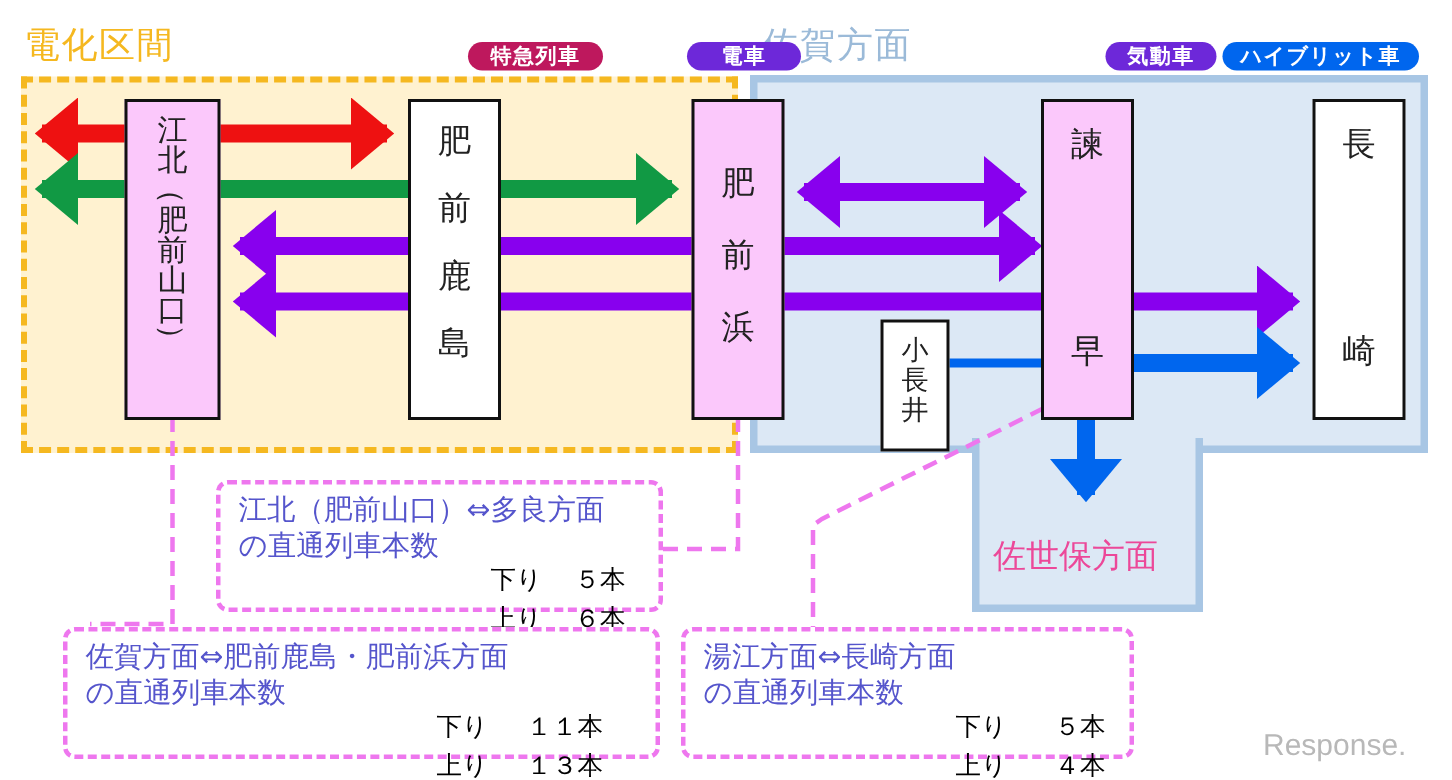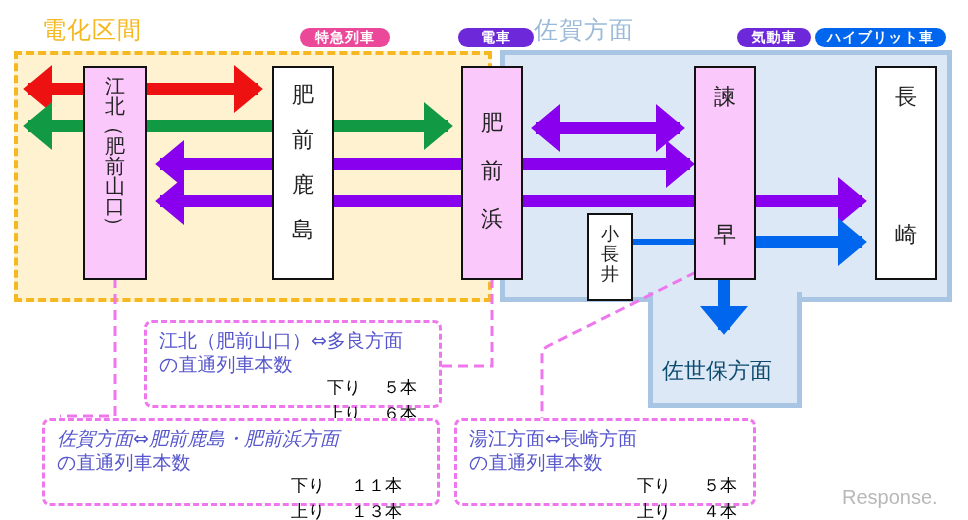--- a/index.html
+++ b/index.html
@@ -1,19 +1,19 @@
 <!DOCTYPE html>
 <html><head>
 <meta charset="utf-8">
 <style>
   html, body { margin:0; padding:0; background:#ffffff; }
   body { width:968px; height:520px; position:relative; overflow:hidden;
          font-family: "DejaVu Sans", sans-serif; }
   .abs { position:absolute; }
-  .zone-title { font-size:24px; letter-spacing:1px;margin-left:26px; }
+  .zone-title { font-size:24px; letter-spacing:1px; }
   .badge { position:absolute; height:19px; border-radius:10px; color:#fff; font-size:14px; font-weight:bold;
            display:flex; align-items:center; justify-content:center; letter-spacing:1px; }
   .station { position:absolute; border:2px solid #111; box-sizing:border-box; display:flex; flex-direction:column;
              align-items:center; font-size:22px; color:#222; }
   .station.pink { background:#fbc8fb; }
   .station.white { background:#ffffff; }
   .vchar { display:block; line-height:1; }
   .infobox { position:absolute; border:3px dashed #ee77ee; border-radius:8px; box-sizing:border-box; background:#fff; }
   .blue-txt { color:#5555cc; font-size:19px; line-height:22px; }
   .blk-txt { color:#000; font-size:17px; line-height:22px;margin-top:23px; }
@@ -22,21 +22,21 @@
 </head>
 <body>
 
 <div class="abs" style="left:500px;top:50px;width:452px;height:252px;background:#dce8f5;border:5px solid #a8c6e4;box-sizing:border-box;"></div>
 <div class="abs" style="left:648px;top:292px;width:154px;height:116px;background:#dce8f5;border:5px solid #a8c6e4;border-top:none;box-sizing:border-box;"></div>
 <div class="abs" style="left:14px;top:51px;width:478px;height:251px;background:#fff2d0;border:4px dashed #f5b820;box-sizing:border-box;"></div>
 
 <div class="abs zone-title" style="left:16px;top:14px;color:#f5b820;">電化区間</div>
 <div class="abs zone-title" style="left:508px;top:14px;color:#9bbad8;">佐賀方面</div>
 
-<div class="badge" style="left:300px;top:28px;width:90px;background:#ec4899;">特急列車</div>
+<div class="badge" style="left:312px;top:28px;width:90px;background:#be185d;">特急列車</div>
 <div class="badge" style="left:410px;top:28px;width:76px;background:#6d28d9;margin-left:48px;">電車</div>
 <div class="badge" style="left:737px;top:28px;width:74px;background:#6d28d9;">気動車</div>
 <div class="badge" style="left:815px;top:28px;width:131px;background:#0066ee;">ハイブリット車</div>
 
 <svg width="968" height="520">
   <defs>
     <marker id="ah-red" markerWidth="4" markerHeight="4" refX="2" refY="2" orient="auto-start-reverse">
         <path d="M0,0 L2.4,2 L0,4 Z" fill="#ee1111"></path>
       </marker>
     <marker id="ah-green" markerWidth="4" markerHeight="4" refX="2" refY="2" orient="auto-start-reverse">
@@ -97,33 +97,33 @@
   <span class="vchar">小</span>
   <span class="vchar">長</span>
   <span class="vchar">井</span>
 </div>
 
 <div class="station white" style="left:875px;top:66px;width:62px;height:214px;padding-top:18px;gap:116px;">
   <span class="vchar">長</span>
   <span class="vchar">崎</span>
 </div>
 
-<div class="abs" style="left:662px;top:356px;font-size:22px;color:#0c4a6e;">佐世保方面</div>
+<div class="abs" style="left:662px;top:356px;font-size:22px;color:#ec4899;">佐世保方面</div>
 
 <div class="infobox" style="left:144px;top:320px;width:298px;height:88px;">
   <div class="abs blue-txt" style="left:12px;top:6px;">江北（肥前山口）⇔多良方面</div>
   <div class="abs blue-txt" style="left:12px;top:30px;">の直通列車本数</div>
   <div class="abs blk-txt" style="left:180px;top:30px;">下り</div>
   <div class="abs blk-txt" style="left:236px;top:30px;">５本</div>
   <div class="abs blk-txt" style="left:180px;top:56px;">上り</div>
   <div class="abs blk-txt" style="left:236px;top:56px;">６本</div>
 </div>
 
 <div class="infobox" style="left:42px;top:418px;width:398px;height:88px;">
-  <div class="abs blue-txt" style="left:12px;top:6px;font-style:italic;">佐賀方面⇔肥前鹿島・肥前浜方面</div>
+  <div class="abs blue-txt" style="left:12px;top:6px;">佐賀方面⇔肥前鹿島・肥前浜方面</div>
   <div class="abs blue-txt" style="left:12px;top:30px;">の直通列車本数</div>
   <div class="abs blk-txt" style="left:246px;top:30px;">下り</div>
   <div class="abs blk-txt" style="left:306px;top:30px;">１１本</div>
   <div class="abs blk-txt" style="left:246px;top:56px;">上り</div>
   <div class="abs blk-txt" style="left:306px;top:56px;">１３本</div>
 </div>
 
 <div class="infobox" style="left:454px;top:418px;width:302px;height:88px;">
   <div class="abs blue-txt" style="left:12px;top:6px;">湯江方面⇔長崎方面</div>
   <div class="abs blue-txt" style="left:12px;top:30px;">の直通列車本数</div>

